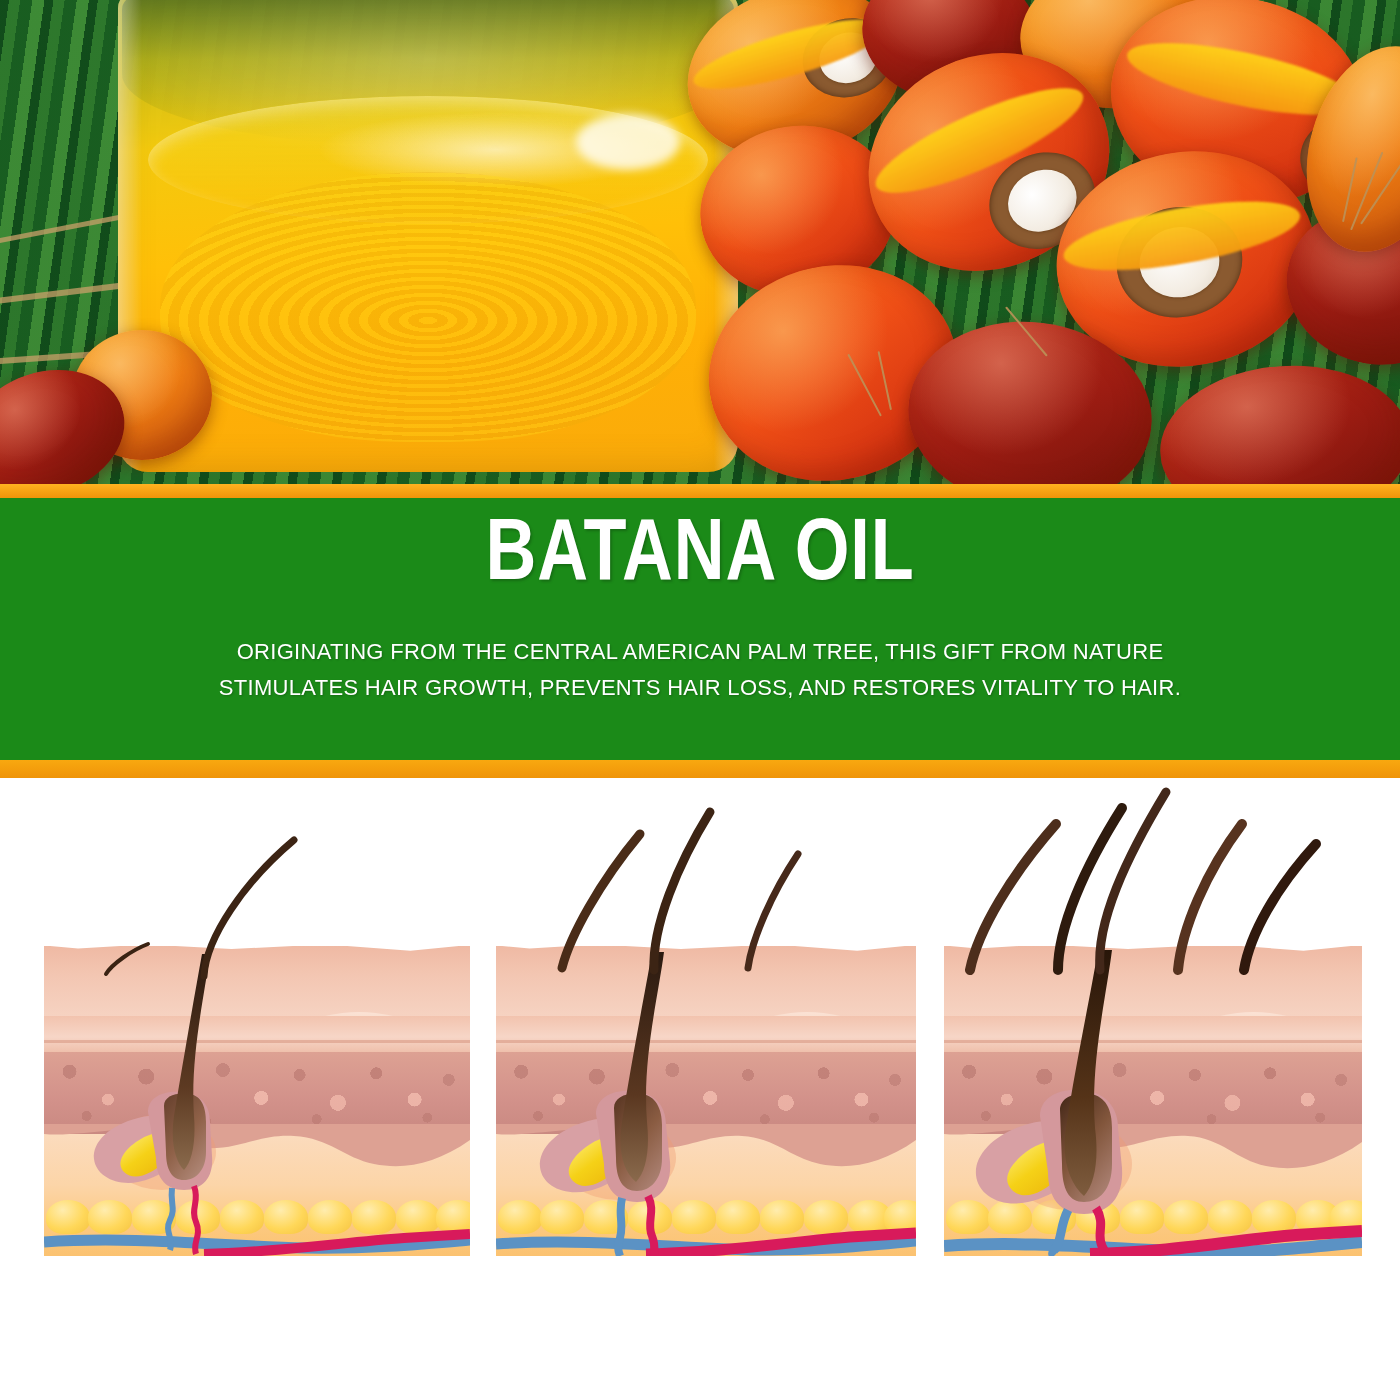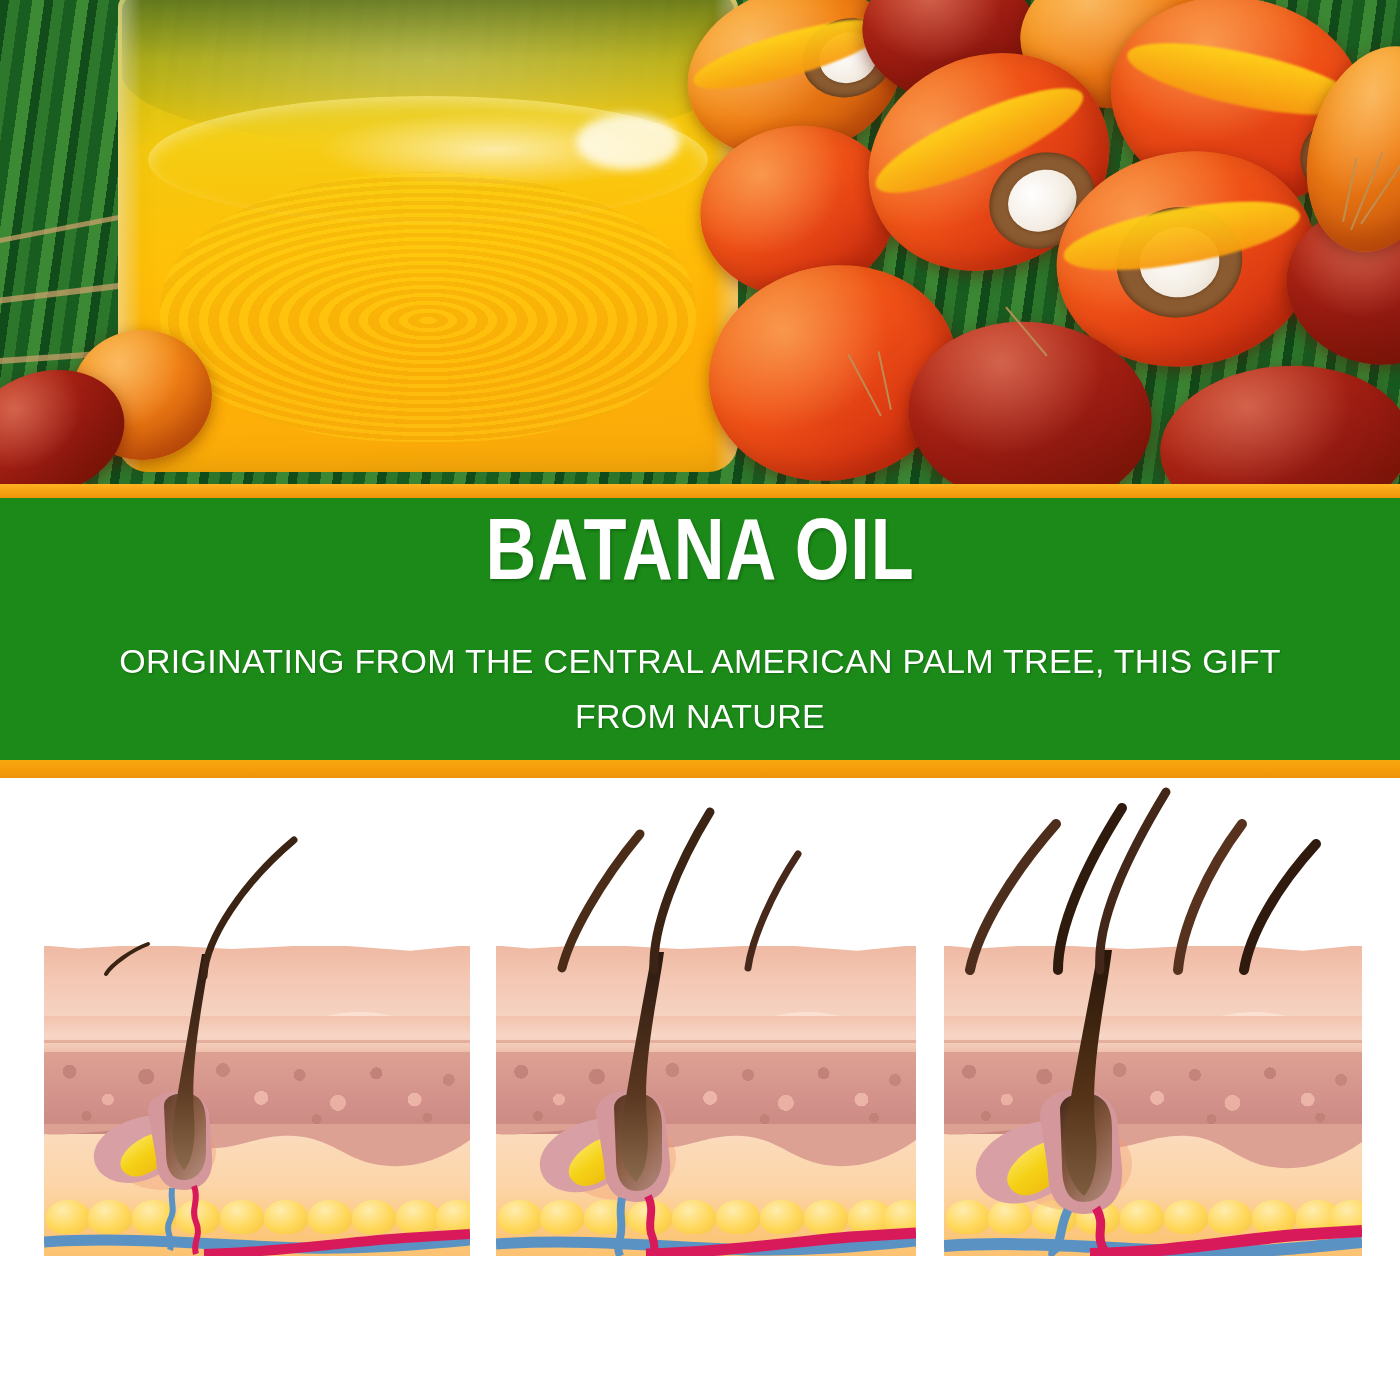--- a/index.html
+++ b/index.html
@@ -128,21 +128,21 @@
     text-align:center; color:#ffffff;
     font-family:"Liberation Sans Narrow","Liberation Sans", sans-serif;
     font-size:88px; font-weight:bold; letter-spacing:1px;
     transform:scaleX(.80); transform-origin:center top;
     line-height:1.12;
     text-shadow:2px 2px 3px rgba(0,0,0,.22);
   }
   .subtitle {
     position:absolute; left:70px; top:634px; width:1260px;
     text-align:center; color:#ffffff;
-    font-size:34px; font-weight:500; letter-spacing:.3px;
+    font-size:22px; font-weight:500; letter-spacing:.3px;
     line-height:1.62;
     text-shadow:1px 1px 2px rgba(0,0,0,.22);
   }
 
   
   .panels { position:absolute; left:0; top:778px; width:1400px; height:500px; }
   .panel { position:absolute; top:0; width:426px; height:490px; }
   .panel.p1 { left:44px; }
   .panel.p2 { left:496px; width:420px; }
   .panel.p3 { left:944px; width:418px; }
@@ -290,20 +290,21 @@
       <div class="fiber" style="left:200px; top:380px; height:60px; transform:rotate(-12deg);"></div>
       <div class="fiber" style="left:356px; top:322px; height:64px; transform:rotate(-40deg);"></div>
     </div>
   </div>
 
   <div class="rule-orange-top"></div>
   <div class="greenband"></div>
   <div class="title">BATANA OIL</div>
   <div class="subtitle">
     <div>ORIGINATING FROM THE CENTRAL AMERICAN PALM TREE, THIS GIFT FROM NATURE</div>
+    <div>STIMULATES HAIR GROWTH, PREVENTS HAIR LOSS, AND RESTORES VITALITY TO HAIR.</div>
   </div>
   <div class="rule-orange-bot"></div>
 
   <div class="panels">
 
     <div class="panel p1">
       <div class="skin">
         <div class="epi1"></div>
         <div class="epi-bump"></div>
         <div class="epi2"></div>

